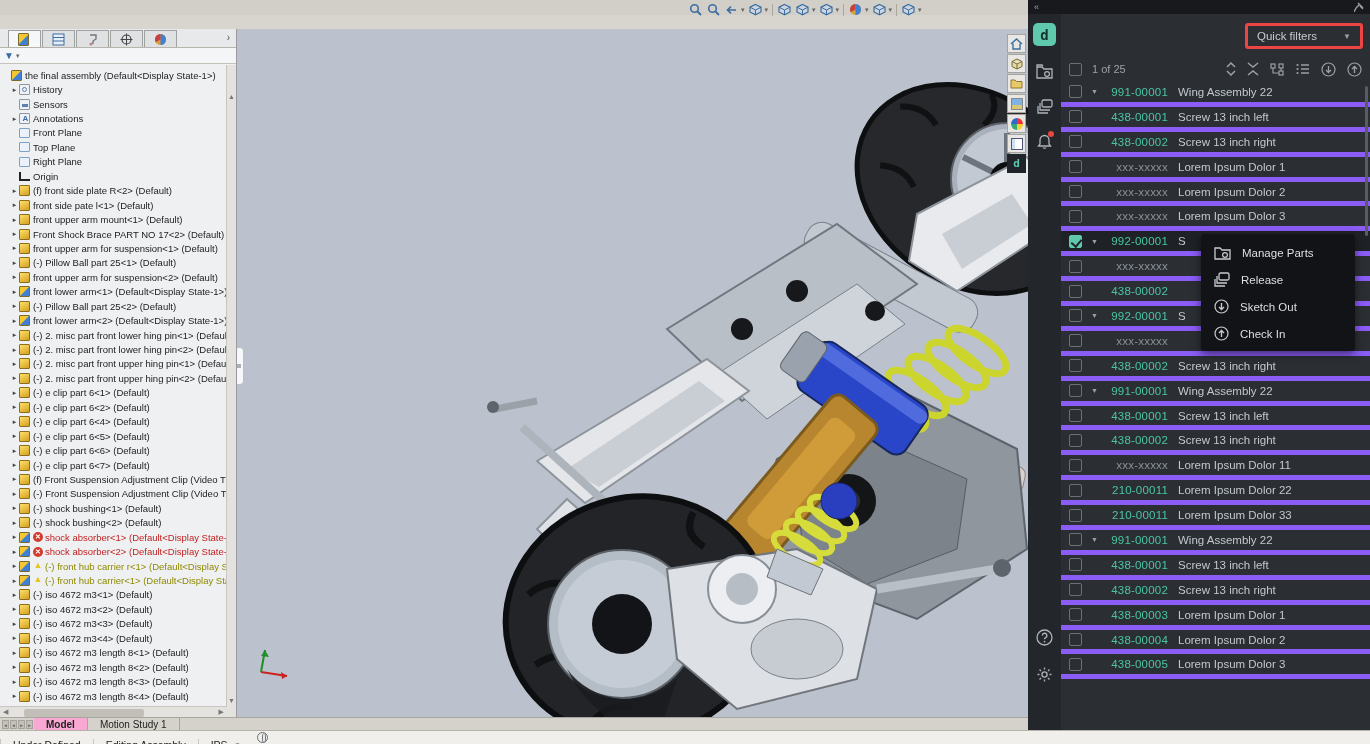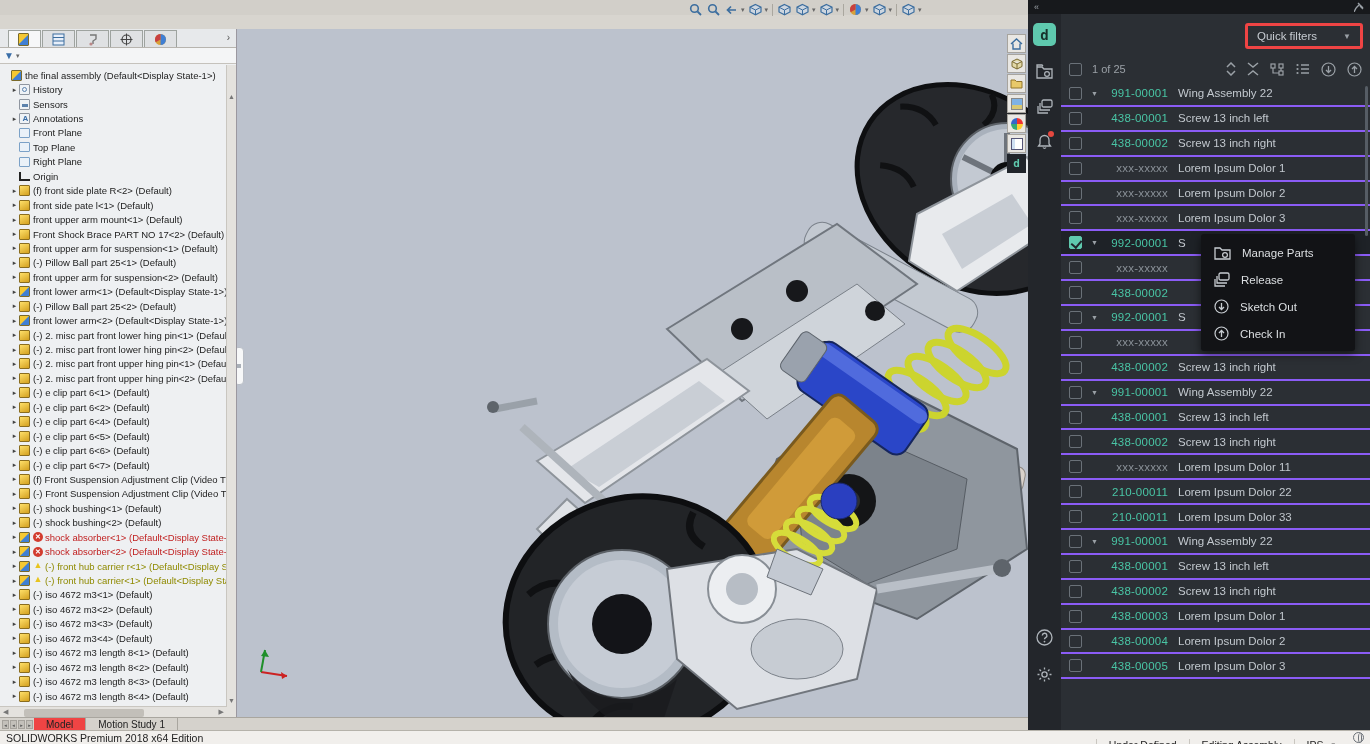--- a/index.html
+++ b/index.html
@@ -94,40 +94,40 @@
   .list-toolbar { position:absolute; left:0; top:42px; width:309px; height:26px; display:flex; align-items:center; color:#9aa0a6; font-size:11px; }
   .cbx { width:13px; height:13px; border:1px solid #6a7178; border-radius:2px; flex:0 0 13px; }
   .cbx.checked { background:#5fc9ae; border-color:#5fc9ae; position:relative; }
   .cbx.checked::after { content:""; position:absolute; left:3px; top:1px; width:5px; height:8px; border:solid #20262b; border-width:0 2px 2px 0; transform:rotate(40deg); }
   .list-toolbar .cbx { margin-left:8px; }
   .lt-count { margin-left:10px; flex:1; }
   .lt-icons { display:flex; align-items:center; gap:11px; margin-right:8px; }
   .lt-icons svg { display:block; }
 
   .rows { position:absolute; left:0; top:68px; width:309px; }
-  .prow { height:24.9px; display:flex; align-items:center; border-bottom:2px solid #8b5cf6; font-size:11.5px; }
+  .prow { height:24.9px; display:flex; align-items:center; border-bottom:5px solid #8b5cf6; font-size:11.5px; }
   .prow.selected { background:#1e2227; }
   .prow .cbx { margin-left:8px; }
   .prow .chev { width:17px; flex:0 0 17px; text-align:center; color:#9aa0a6; font-size:9px; margin-left:4px; }
   .prow .num { width:65px; flex:0 0 65px; text-align:right; color:#49c5a5; letter-spacing:0.2px; }
   .prow .num.muted { color:#8a9198; }
   .prow .pname { margin-left:10px; color:#c2c8ce; white-space:nowrap; overflow:hidden;text-align:right; }
 
   .duro-scroll { position:absolute; right:2px; top:72px; width:3px; height:150px; background:#565d65; border-radius:2px; }
 
   .ctx-menu { position:absolute; left:140px; top:220px; width:154px; height:117px; background:#121316; border-radius:3px; box-shadow:0 3px 10px rgba(0,0,0,.55); padding-top:5px; z-index:5; }
   .ctx-item { height:27px; display:flex; align-items:center; gap:11px; padding-left:13px; color:#dcdfe2; font-size:11.5px; }
   .ctx-item svg { display:block; }
 
   
   .bottom-tabs { position:absolute; left:0; top:717px; width:1028px; height:13px; background:#d5d2cc; border-top:1px solid #a9a69f; display:flex; align-items:stretch; font-size:10px; }
   .bt-nav { width:34px; display:flex; align-items:center; padding-left:2px; gap:1px; }
   .bt-nav span { width:7px; height:9px; background:#c3c0ba; border:1px solid #a5a29c; font-size:5px; color:#555; text-align:center; line-height:8px; }
   .bt-tab { padding:0 12px; display:flex; align-items:center; border-right:1px solid #a9a69f; color:#222; }
-  .bt-tab.active { background:#ef4444; font-weight:normal; }
+  .bt-tab.active { background:#f9a8d4; font-weight:bold; }
   .statusbar { position:absolute; left:0; top:730px; width:1370px; height:14px; background:#f1efec; border-top:1px solid #b5b2aa; font-size:10.5px; color:#222; display:flex; align-items:center; }
   .sb-left { padding-left:6px; flex:1; }
   .sb-seg { padding:0 12px; border-left:1px solid #c9c6c0; height:100%; display:flex; align-items:center;margin-top:15px; }
   .sb-caret { font-size:7px; color:#555; margin-left:8px; }
   .sb-globe { width:11px; height:11px; border-radius:50%; border:1px solid #6b7077; margin:0 6px; position:relative; }
   .sb-globe::after { content:""; position:absolute; left:4px; top:0; width:2px; height:10px; border-left:1px solid #6b7077; border-right:1px solid #6b7077; border-radius:50%; }
 </style>
 </head>
 <body>
 
@@ -887,21 +887,20 @@
     <div class="bt-nav">
         <span>◂</span>
         <span>◂</span>
         <span>▸</span>
         <span>▸</span>
       </div>
     <div class="bt-tab active">Model</div>
     <div class="bt-tab">Motion Study 1</div>
   </div>
   <div class="statusbar">
-    <span class="sb-left">SOLIDWORKS Premium 2018 x64 Edition</span>
     <span class="sb-seg">Under Defined</span>
     <span class="sb-seg">Editing Assembly</span>
     <span class="sb-seg">
         <span>IPS</span>
         <span class="sb-caret">▾</span>
       </span>
     <span class="sb-globe"></span>
   </div>
 </div>
 

